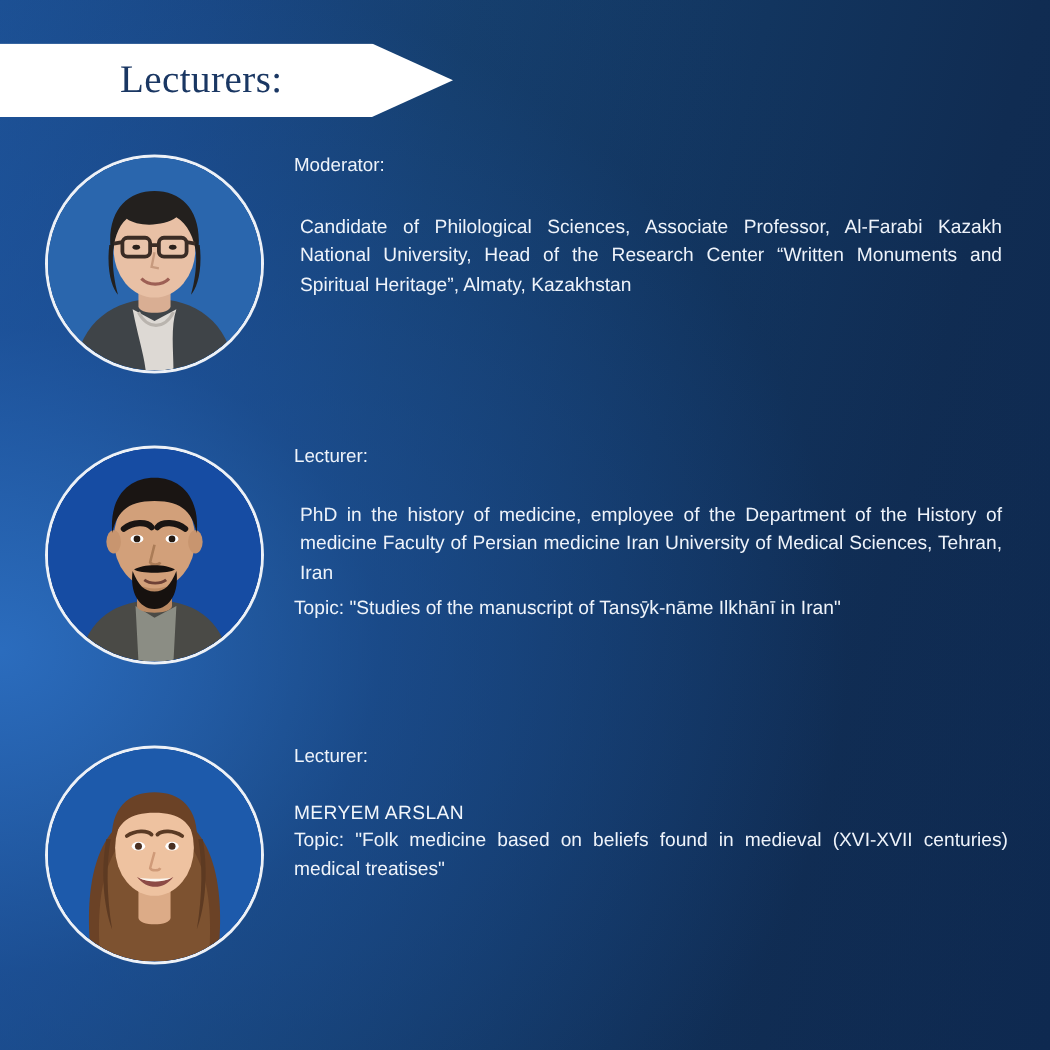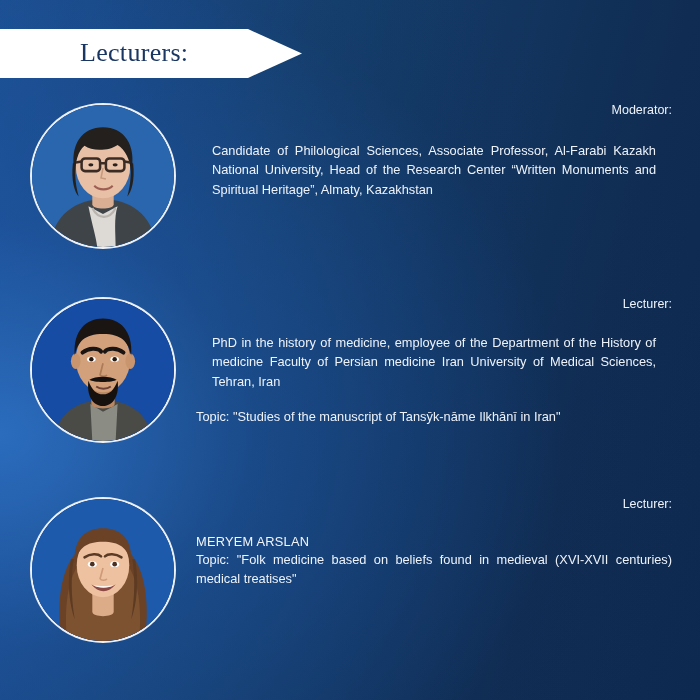--- a/index.html
+++ b/index.html
@@ -79,35 +79,34 @@
     position: absolute;
     left: 196px;
     top: 0;
     width: 476px;
   }
   .role {
     font-size: 12.5px;
     color: #eef3fa;
     line-height: 1.25;
     margin: 0 0 20px 0;
-    text-align: right;
   }
   .person.p0 .role { margin-bottom: 22px; }
   .name {
     font-size: 12.8px;
     color: #f2f6fb;
     letter-spacing: 0.25px;
     line-height: 1.35;
     margin: 0;
   }
   .bio {
     font-size: 12.8px;
     color: #eef3fa;
     line-height: 1.52;
-    margin: 16px;
+    margin: 4px;
     text-align: justify;
     text-justify: inter-word;
   }
   .topic {
     font-size: 12.8px;
     color: #eef3fa;
     line-height: 1.52;
     margin: 0;
     text-align: justify;
     text-justify: inter-word;

